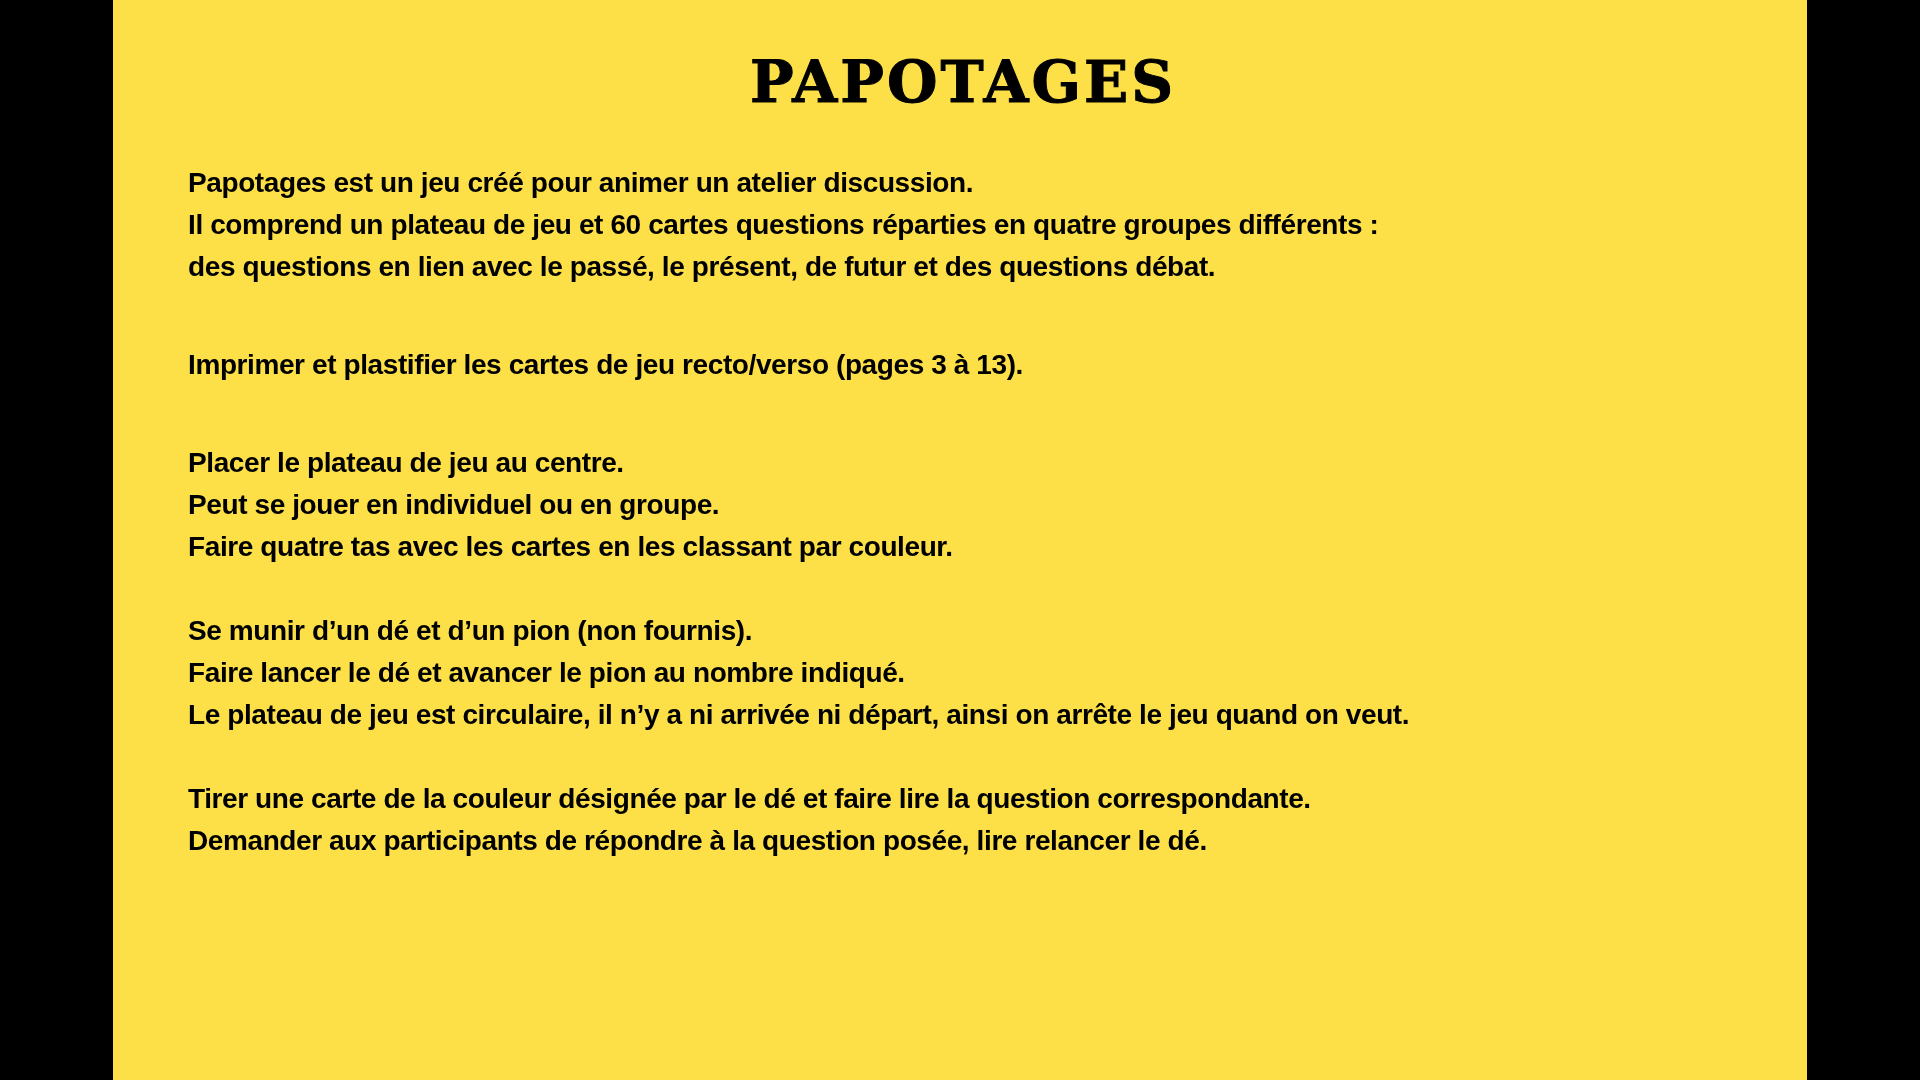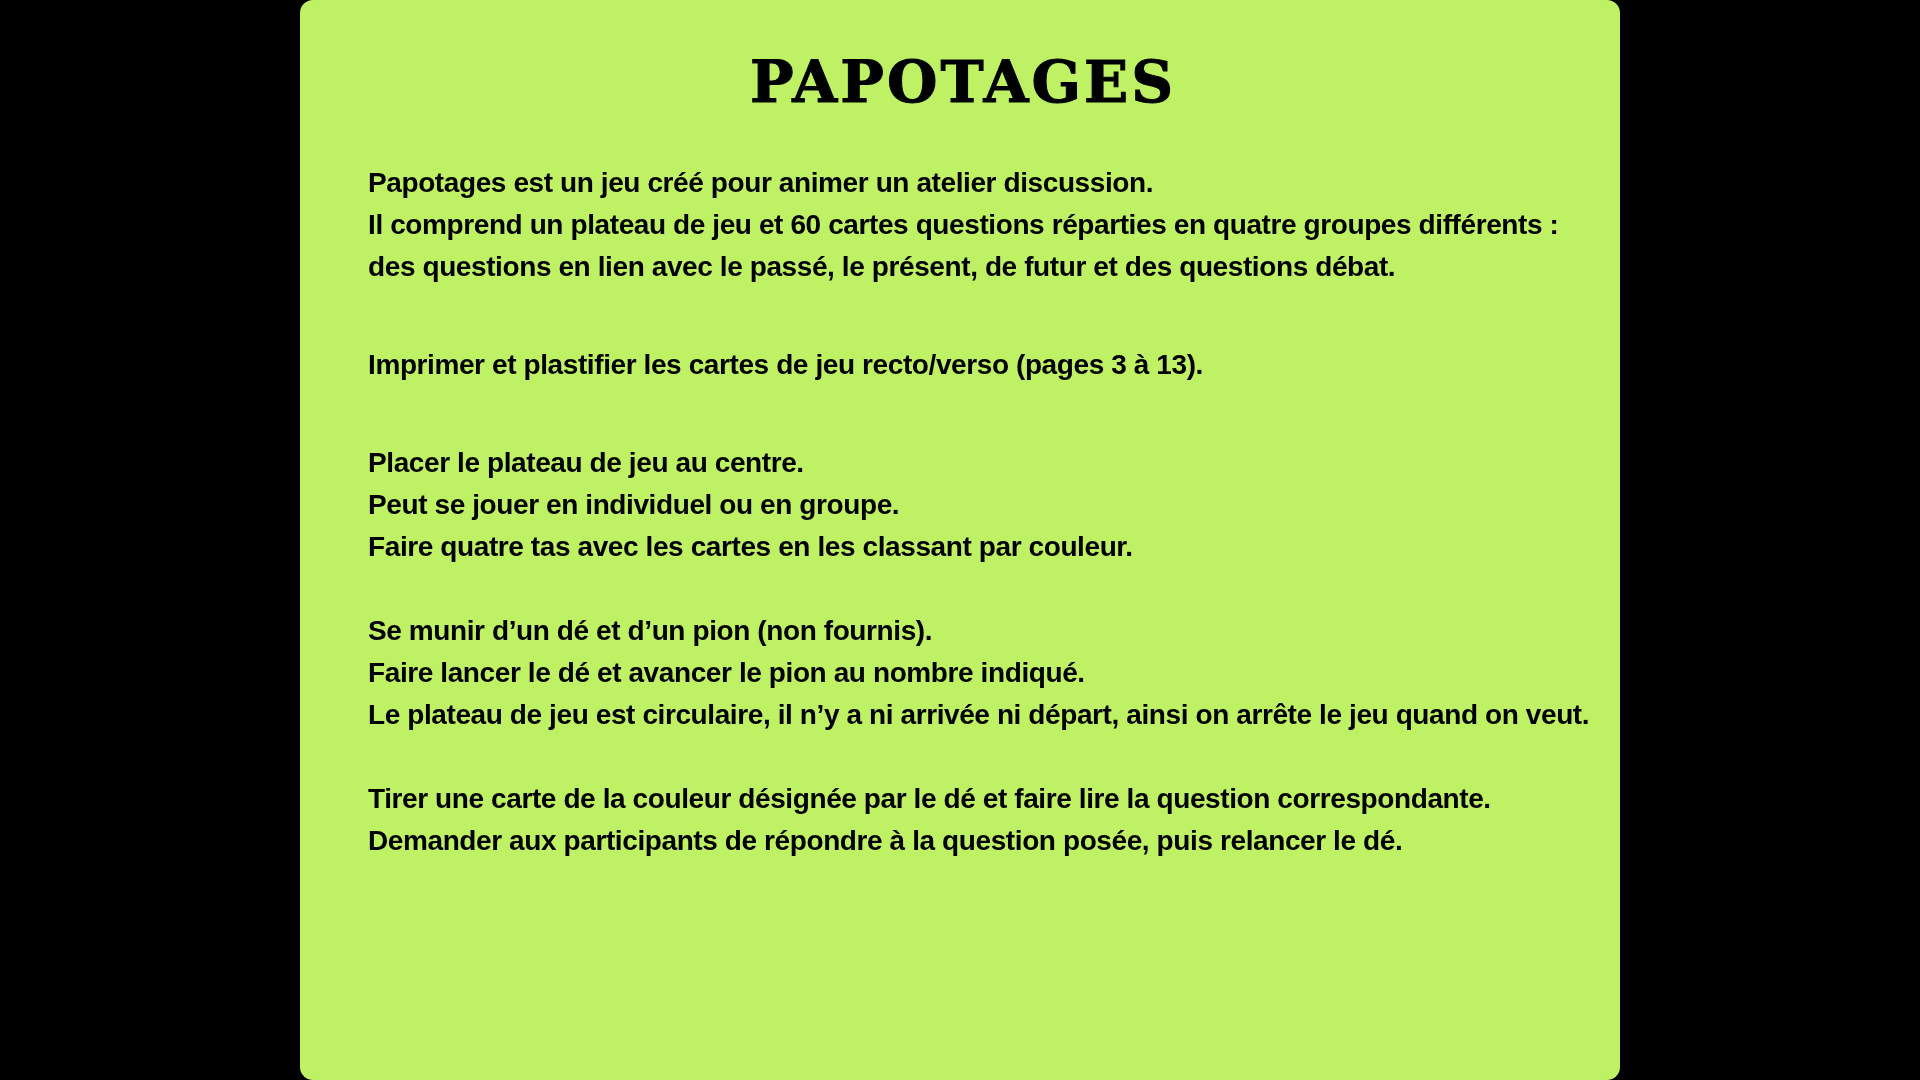--- a/index.html
+++ b/index.html
@@ -15,40 +15,39 @@
     font-family: "Liberation Sans", sans-serif;
   }
   .stage {
     width: 1920px;
     height: 1080px;
     background: #000000;
     display: flex;
     justify-content: center;
   }
   .doc-page {
-    width: 1320px;
+    width: 1694px;
     height: 1080px;
-    background: #bef264;
+    background: #fde047;
     box-sizing: border-box;
     padding: 46px 62px 0 68px;
-    border-radius: 13px;
   }
   .doc-title {
     text-align: center;
     font-family: "DejaVu Serif", serif;
     font-weight: 700;
     font-size: 58px;
     line-height: 72px;
     letter-spacing: 3px;
     color: #000000;
     margin: 0 0 44px 0;
     -webkit-text-stroke: 1px #000000;
   }
   .para {
-    margin: 0;
+    margin: 7px;
   }
   .line {
     font-weight: 700;
     font-size: 28px;
     line-height: 42px;
     letter-spacing: -0.4px;
     color: #000000;
     white-space: nowrap;
   }
   .gap-large { margin-top: 56px; }
@@ -79,17 +78,17 @@
     </div>
 
     <div class="para gap-small">
       <div class="line">Se munir d’un dé et d’un pion (non fournis).</div>
       <div class="line">Faire lancer le dé et avancer le pion au nombre indiqué.</div>
       <div class="line">Le plateau de jeu est circulaire, il n’y a ni arrivée ni départ, ainsi on arrête le jeu quand on veut.</div>
     </div>
 
     <div class="para gap-small">
       <div class="line">Tirer une carte de la couleur désignée par le dé et faire lire la question correspondante.</div>
-      <div class="line">Demander aux participants de répondre à la question posée, puis relancer le dé.</div>
+      <div class="line">Demander aux participants de répondre à la question posée, lire relancer le dé.</div>
     </div>
 
   </div>
 </div>
 
 </body></html>

